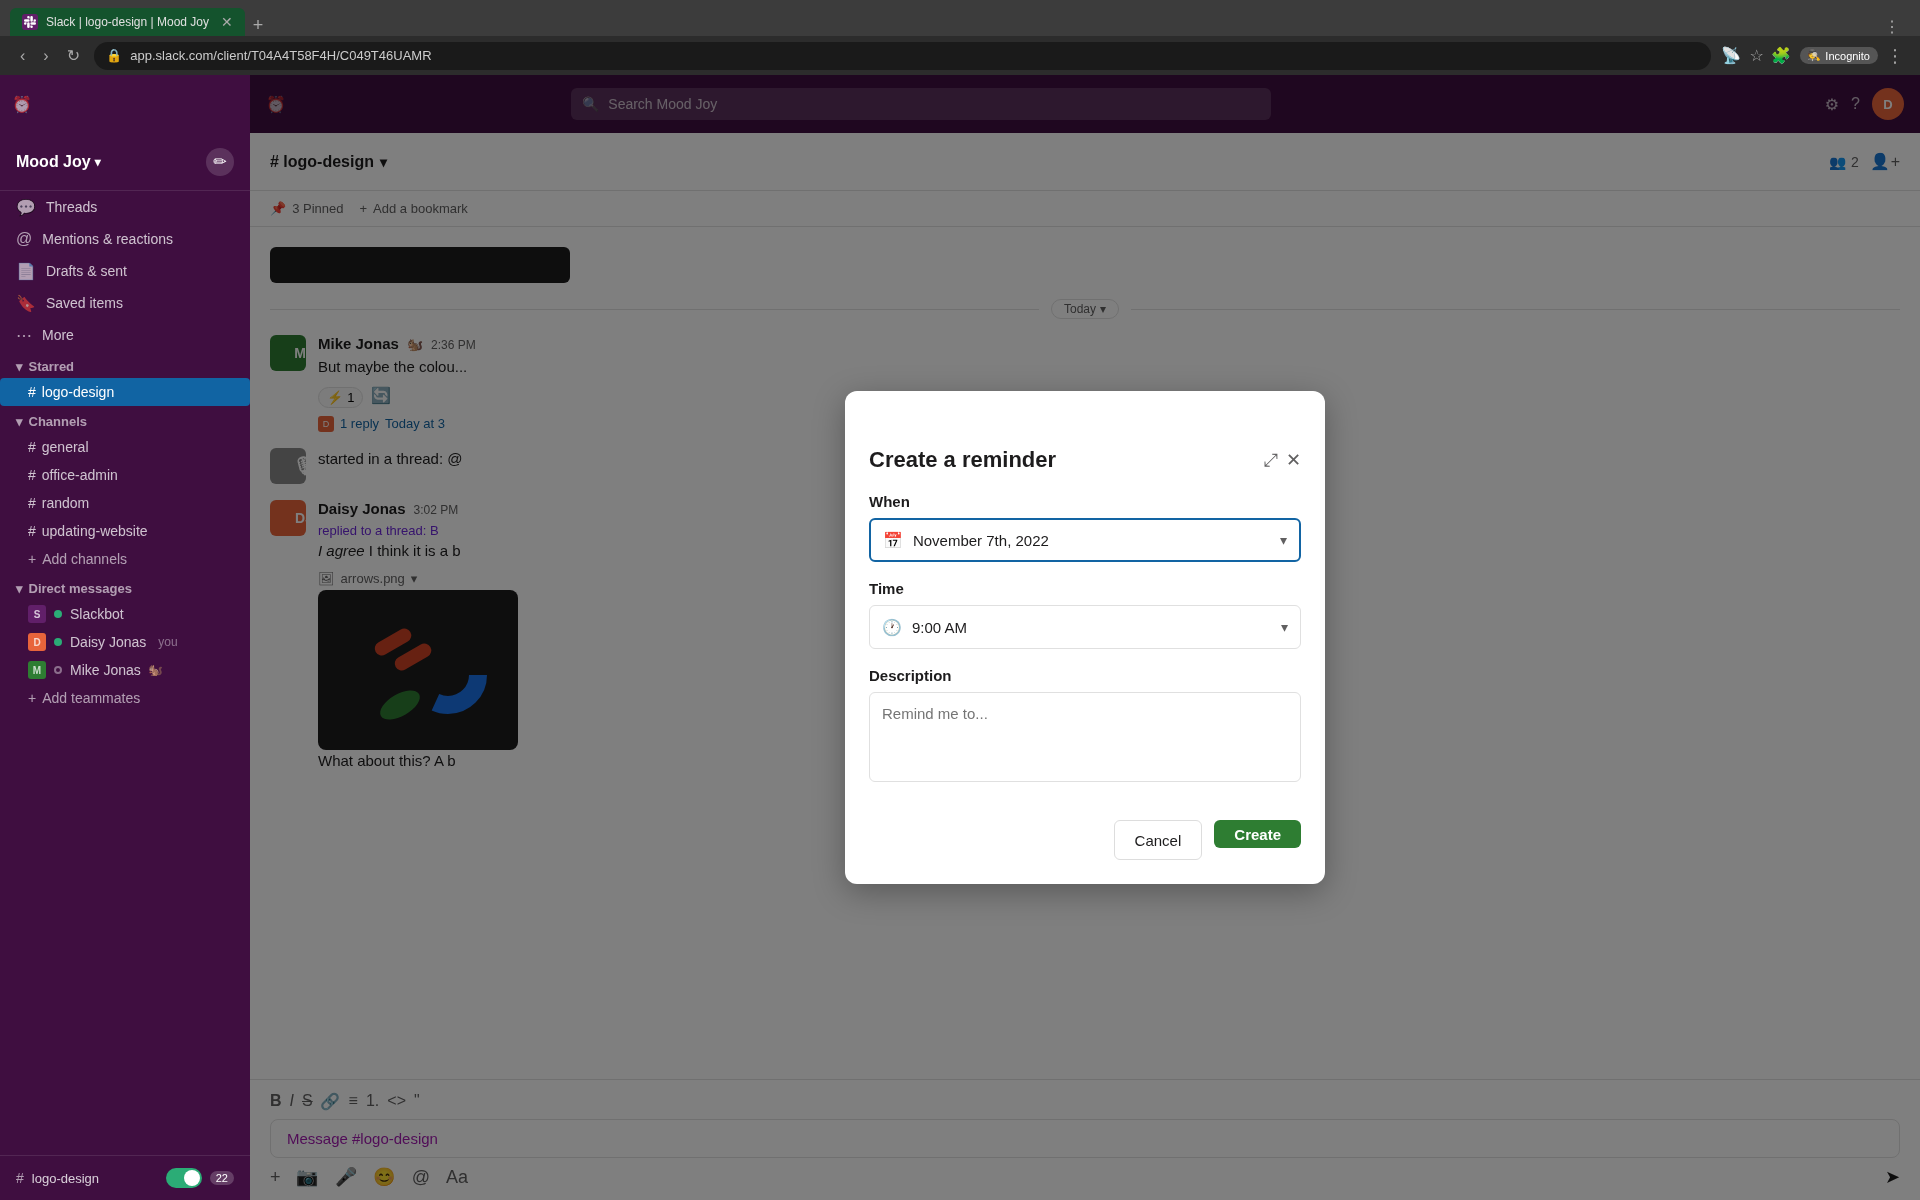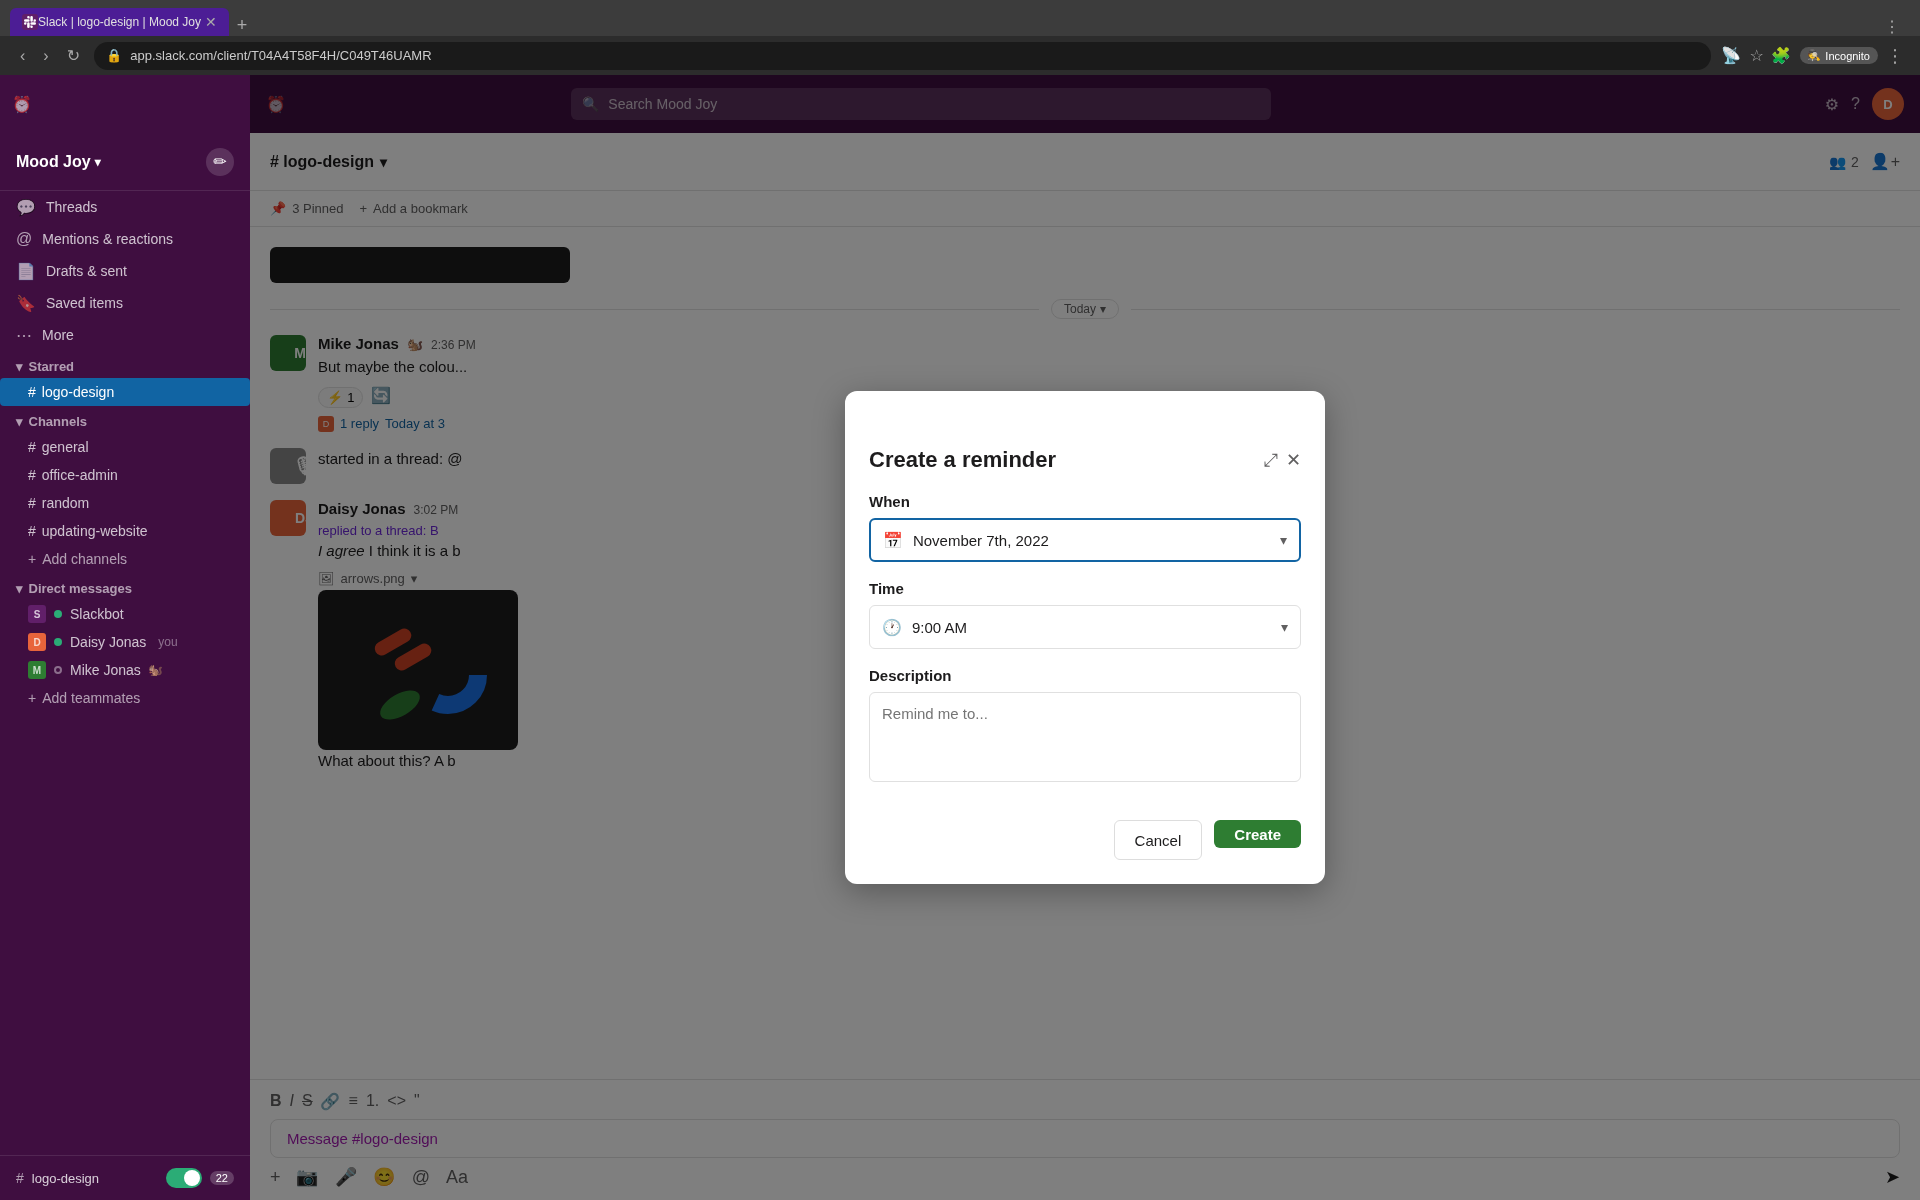--- a/index.html
+++ b/index.html
@@ -14,26 +14,27 @@
       flex-direction: column;
     }
     .tab-bar {
       height: 36px;
       background: #3c3c3c;
       display: flex;
       align-items: flex-end;
       padding: 0 10px;
     }
     .tab {
-      background: #4c1d95;
+      background: #14532d;
       height: 28px;
       display: flex;
       align-items: center;
       padding: 0 12px;
       border-radius: 6px 6px 0 0;
+      gap: 8px;
       min-width: 200px;
     }
     .tab-icon { width: 16px; height: 16px; background: #611f69; border-radius: 3px; display: flex; align-items: center; justify-content: center; color: white; font-size: 9px; }
     .tab-title { color: #e0e0e0; font-size: 12px; }
     .tab-close { color: #aaa; font-size: 14px; cursor: pointer; margin-left: 4px; }
     .tab-new { color: #aaa; font-size: 18px; margin-left: 8px; cursor: pointer; }
     .nav-bar {
       height: 39px;
       background: #2c2c2c;
       display: flex;

